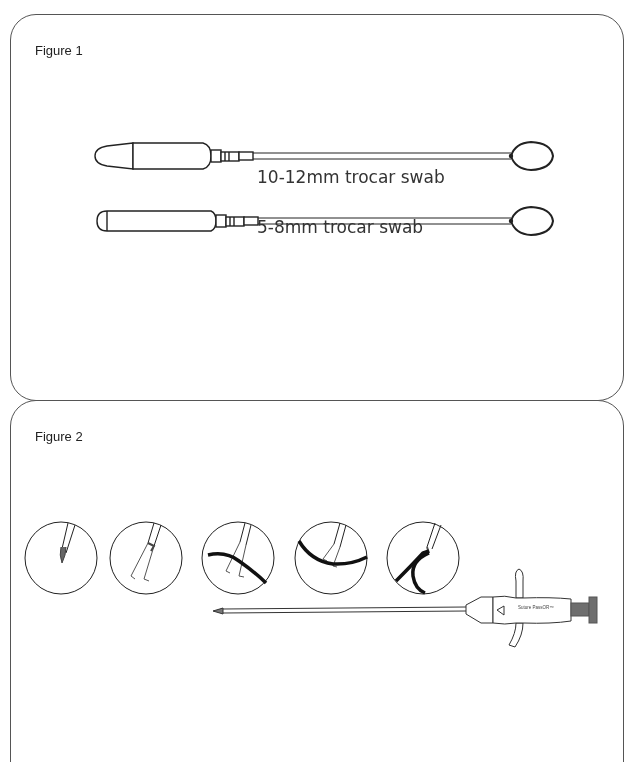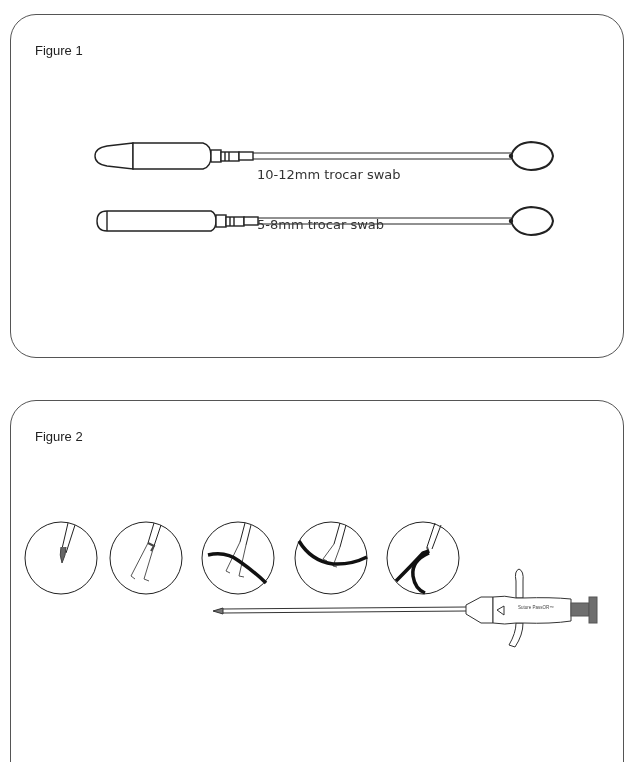--- a/index.html
+++ b/index.html
@@ -1,26 +1,26 @@
 <!DOCTYPE html>
 <html><head>
 <meta charset="utf-8">
 <style>
   html, body { margin:0; padding:0; background:#ffffff; }
   body { width:632px; height:762px; position:relative; overflow:hidden; font-family:"Liberation Sans", sans-serif; }
   .panel {
     position:absolute; left:10px; width:614px;
     border:1.3px solid #555; border-radius:26px; box-sizing:border-box; background:#fff;
   }
-  .panel-1 { top:14px; height:344px; }
+  .panel-1 { top:14px; height:387px; }
   .panel-2 { top:400px; height:395px; }
   .fig-title { position:absolute; left:24px; top:28px; font-size:13px; color:#222; font-family:"Liberation Sans", sans-serif; }
   .panel-2 .fig-title { top:28px; }
   svg { position:absolute; left:0; top:0; overflow:visible; }
-  .caption { position:absolute; font-family:"DejaVu Sans", sans-serif; font-size:13px; color:#333; }
+  .caption { position:absolute; font-family:"DejaVu Sans", sans-serif; font-size:17px; color:#333; }
   .device-label { font-family:"Liberation Sans", sans-serif; }
 </style>
 </head>
 <body>
 
 <div class="panel panel-1">
   <div class="fig-title">Figure 1</div>
 
   <svg width="614" height="344">
 

